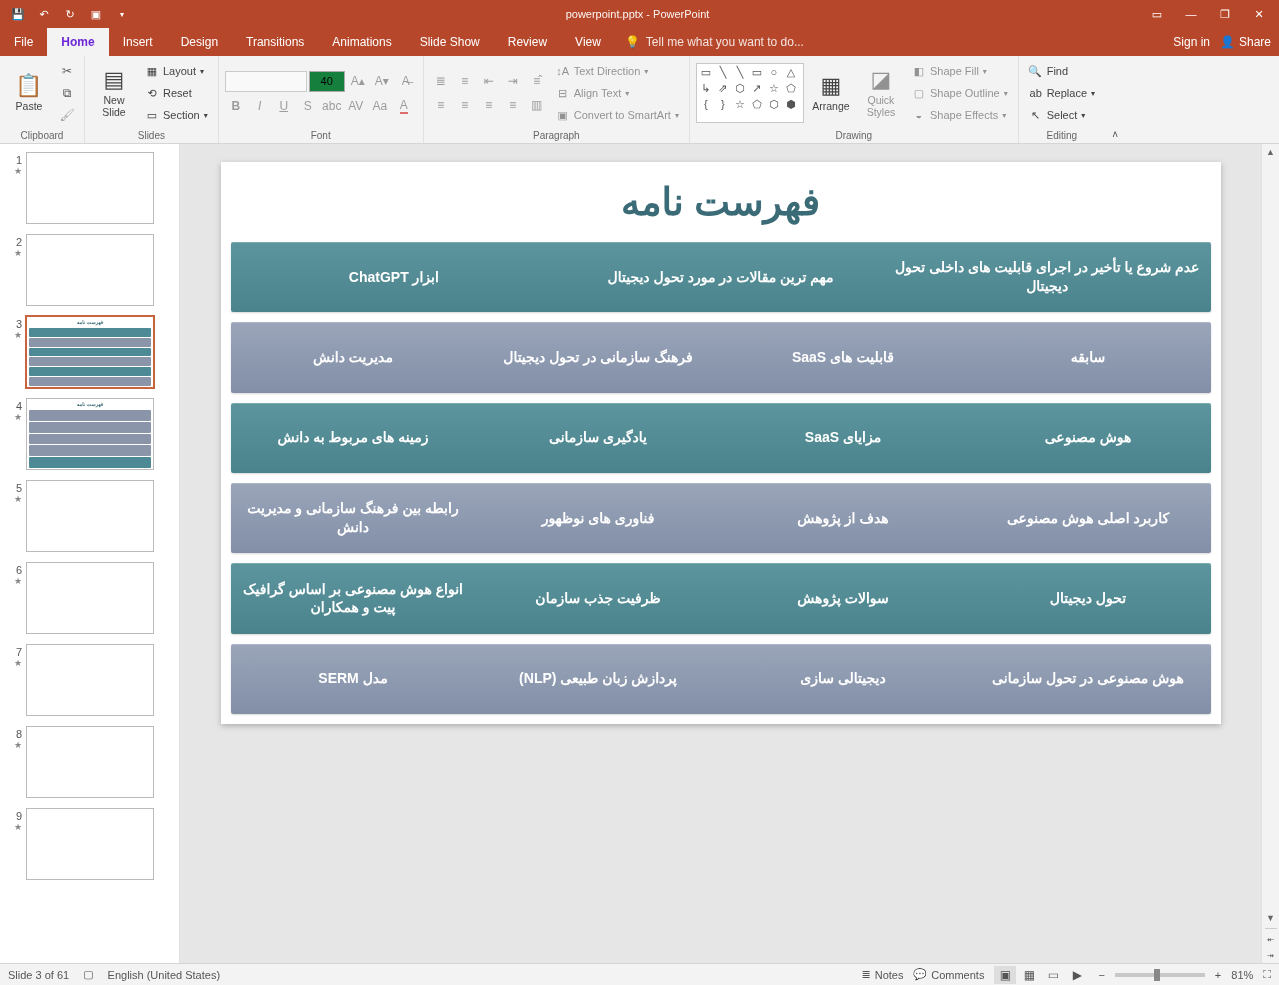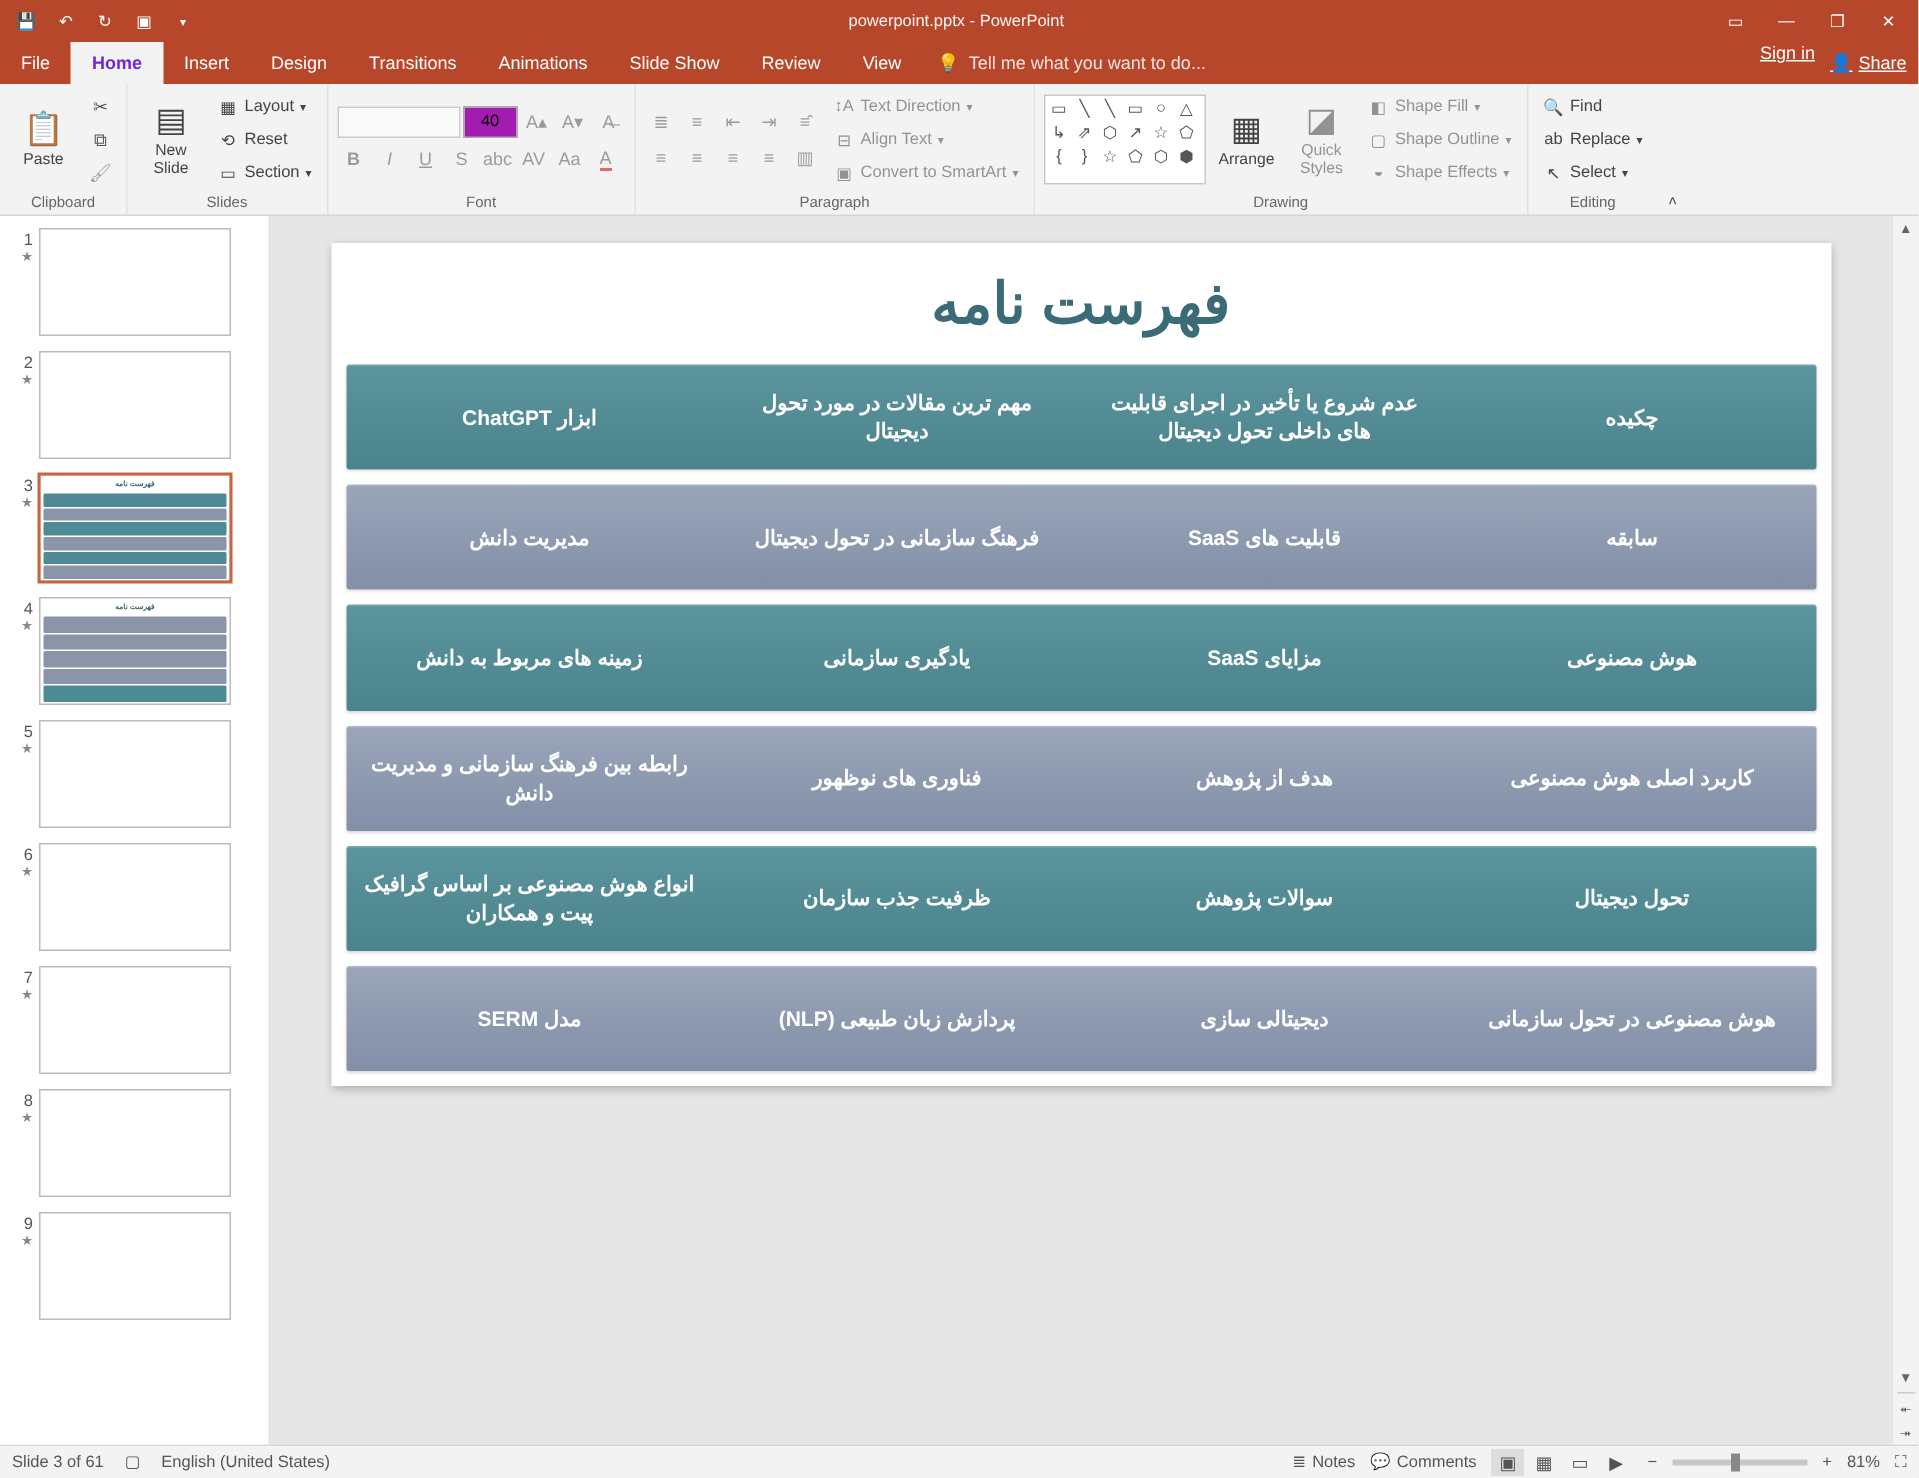--- a/index.html
+++ b/index.html
@@ -13,35 +13,35 @@
 .titlebar .winctl { display: flex; align-items: center; gap: 2px; padding-right: 4px; }
 .titlebar .winctl .btn { width: 32px; height: 24px; display: flex; align-items: center; justify-content: center; cursor: pointer; }
 
 
 .ribbontabs { background: #b7472a; height: 28px; display: flex; align-items: stretch; color: #fff; font-size: 12px; }
 .ribbontabs .tab { padding: 0 14px; display: flex; align-items: center; cursor: pointer; }
 .ribbontabs .tab.file { background: #b7472a; font-weight: 400; }
 .ribbontabs .tab.active { background: #f3f3f3; color: #6d28d9; font-weight: bold; }
 .ribbontabs .spacer { flex: 1; display: flex; align-items: center; padding-left: 10px; }
 .ribbontabs .tellme { display: flex; align-items: center; gap: 6px; opacity: 0.85; }
-.ribbontabs .right { display: flex; padding-right: 8px; gap: 10px; text-decoration: underline; }
+.ribbontabs .right { display: flex; align-items: center; padding-right: 8px; gap: 10px; }
 
 
 .ribbon { background: #f3f3f3; height: 88px; display: flex; border-bottom: 1px solid #d5d5d5; font-size: 11px; color: #444; }
 .rgroup { display: flex; flex-direction: column; border-right: 1px solid #e1e1e1; height: 100%; }
 .rgroup .ctrls { flex: 1; display: flex; align-items: center; padding: 4px 6px; gap: 4px; }
 .rgroup .lbl { text-align: center; font-size: 10px; color: #666; padding-bottom: 2px; cursor: default; }
 .bigbtn { display: flex; flex-direction: column; align-items: center; justify-content: center; width: 46px; height: 66px; cursor: pointer; }
 .bigbtn .ic { font-size: 22px; margin-bottom: 2px; }
 .bigbtn .tx { font-size: 10.5px; text-align: center; line-height: 1.1; }
 .smbtn { width: 22px; height: 20px; display: flex; align-items: center; justify-content: center; cursor: pointer; font-size: 12px; color: #555; }
 .col { display: flex; flex-direction: column; gap: 2px; }
 .row { display: flex; align-items: center; gap: 2px; }
 .fontbox { border: 1px solid #ababab; background: #fff; height: 21px; width: 82px; font-size: 11px; padding: 0 4px; display: flex; align-items: center; color: #999; }
-.sizebox { border: 1px solid #ababab; background: #a21caf; height: 21px; width: 36px; font-size: 11px; text-align: center; }
+.sizebox { border: 1px solid #ababab; background: #15803d; height: 21px; width: 36px; font-size: 11px; text-align: center; }
 .shapesgal { width: 108px; height: 60px; background: #fff; border: 1px solid #c8c8c8; display: flex; flex-wrap: wrap; align-content: flex-start; padding: 2px; gap: 3px; font-size: 11px; color: #555; }
 .shapesgal span { width: 14px; text-align: center; }
 .menuitem { display: flex; align-items: center; gap: 4px; height: 20px; cursor: pointer; font-size: 11px; padding: 0 4px; white-space: nowrap; }
 .menuitem .ic { width: 14px; text-align: center; }
 
 
 .work { display: flex; height: calc(100% - 28px - 28px - 88px - 22px); }
 .thumbs { width: 180px; background: #fff; border-right: 1px solid #e1e1e1; overflow-y: auto; padding: 8px 8px; }
 .thumb { display: flex; gap: 4px; margin-bottom: 10px; }
 .thumb .n { width: 14px; text-align: right; font-size: 11px; color: #555; padding-top: 2px; }
@@ -406,21 +406,20 @@
         </div>
       <div class="prev"></div>
     </div>
   </div>
 
   <div class="canvas">
     <div class="slide">
       <h1>فهرست نامه</h1>
       <div class="tocrows" id="tocrows">
           <div class="tocrow a">
-            <div class="toccell">چکیده</div>
             <div class="toccell">عدم شروع یا تأخیر در اجرای قابلیت های داخلی تحول دیجیتال</div>
             <div class="toccell">مهم ترین مقالات در مورد تحول دیجیتال</div>
             <div class="toccell">ابزار ChatGPT</div>
           </div>
           <div class="tocrow b">
             <div class="toccell">سابقه</div>
             <div class="toccell">قابلیت های SaaS</div>
             <div class="toccell">فرهنگ سازمانی در تحول دیجیتال</div>
             <div class="toccell">مدیریت دانش</div>
           </div>

